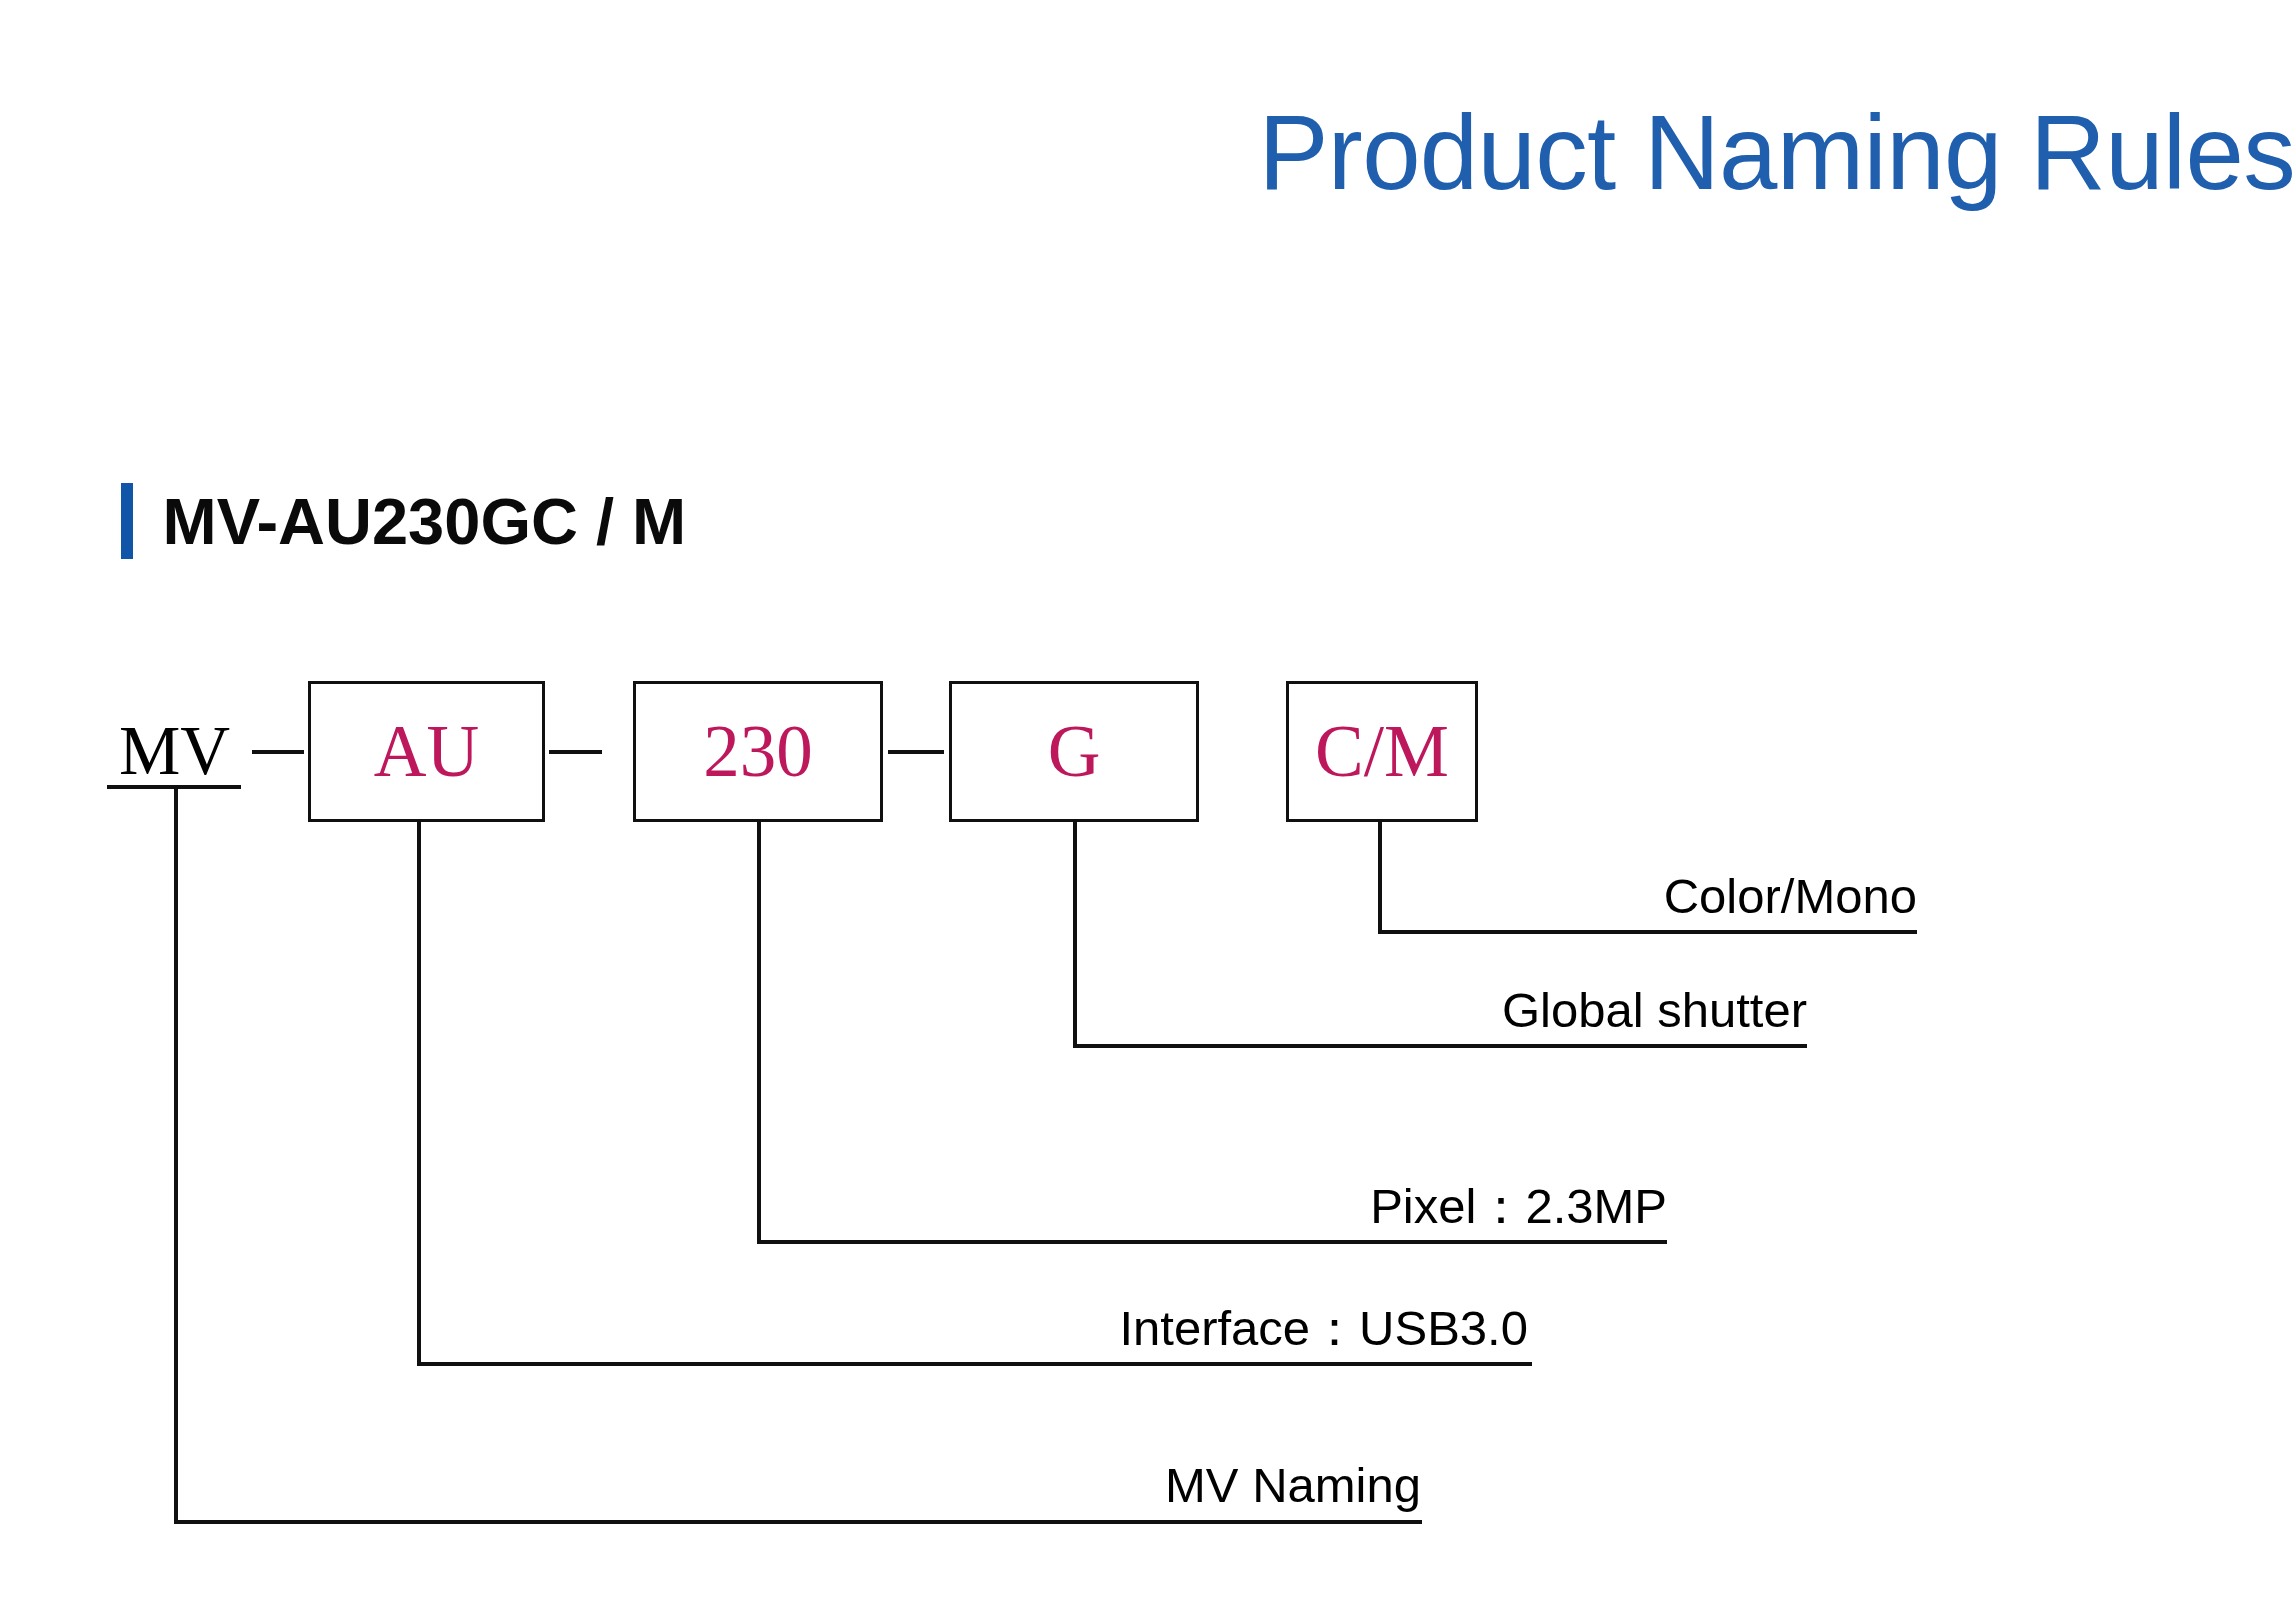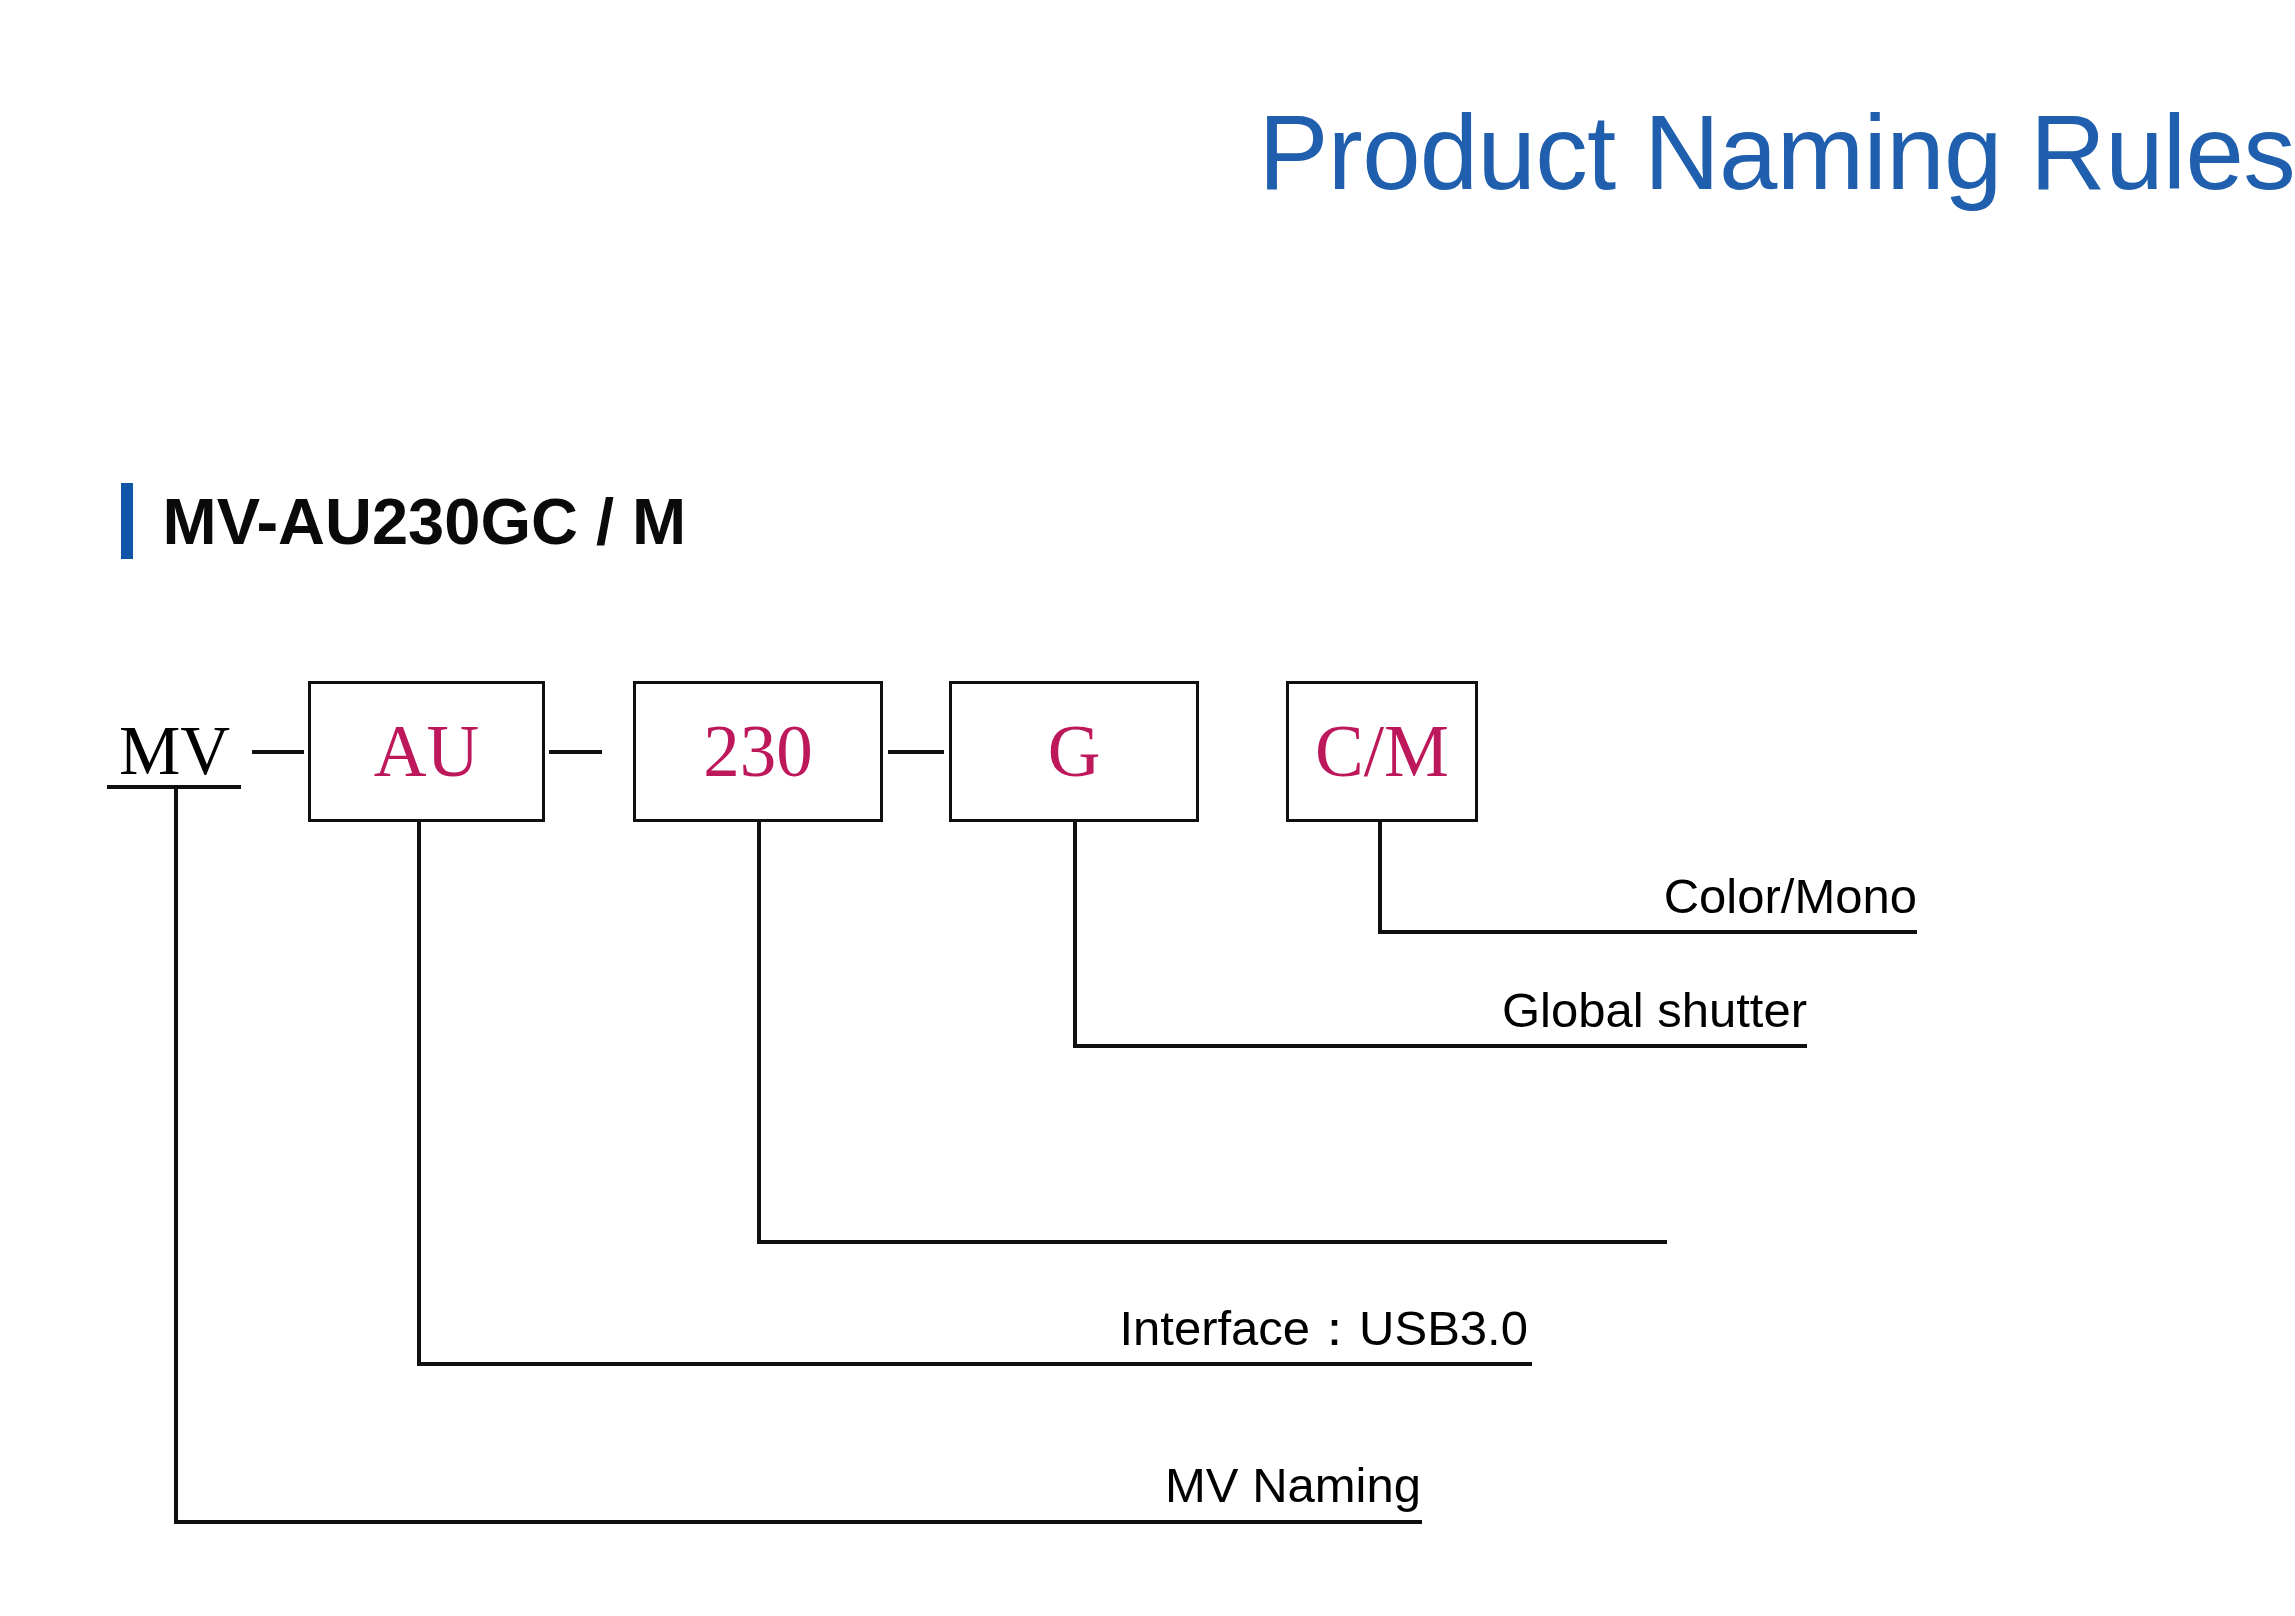--- a/index.html
+++ b/index.html
@@ -174,20 +174,21 @@
     <div class="v-line" style="left:417px; top:821px; height:543px;"></div>
     <div class="h-line" style="left:417px; top:1362px; width:1115px;"></div>
 
     <div class="v-line" style="left:174px; top:785px; height:737px;"></div>
     <div class="h-line" style="left:174px; top:1520px; width:1248px;"></div>
 
     <div class="leader-label" style="left:942px; top:986px; width:865px;">Global shutter</div>
 
     <div class="leader-label" style="left:1055px; top:872px; width:862px;">Color/Mono</div>
 
+    <div class="leader-label" style="left:802px; top:1182px; width:865px;">Pixel：2.3MP</div>
 
     <div class="leader-label" style="left:663px; top:1304px; width:865px;">Interface：USB3.0</div>
 
     <div class="leader-label" style="left:556px; top:1461px; width:865px;">MV  Naming</div>
 
   </div>
 </div>
 
 
 </body></html>

